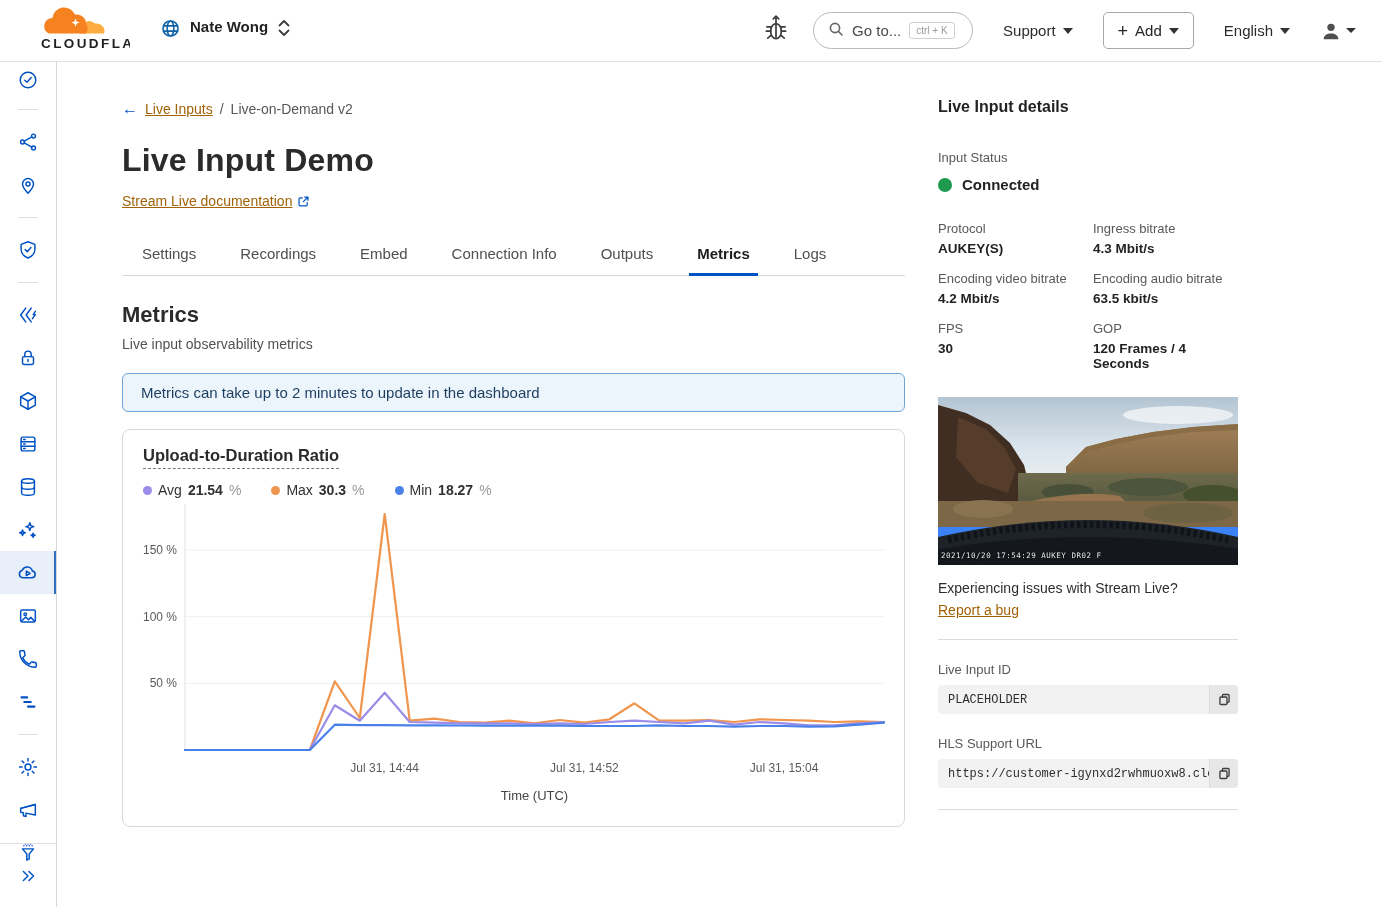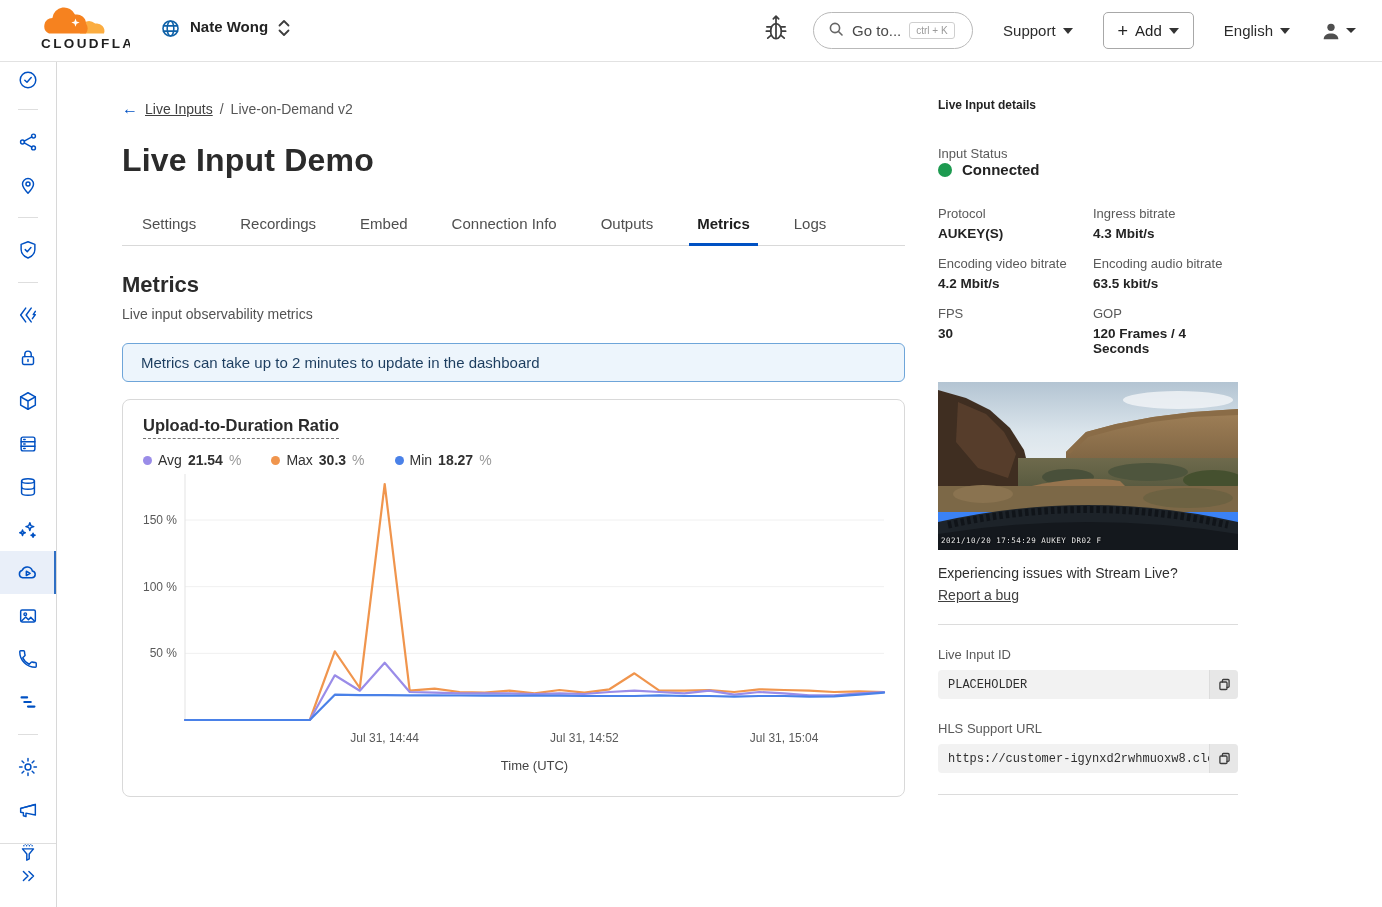--- a/index.html
+++ b/index.html
@@ -34,21 +34,21 @@
   #sidebar svg { stroke:#0051c3; fill:none; stroke-width:1.6; stroke-linecap:round; stroke-linejoin:round; }
 
   
   #main { position:absolute; top:62px; left:57px; right:0; bottom:0; }
   #content { position:absolute; left:65px; top:0; width:783px; }
   #rightcol { position:absolute; left:881px; top:0; width:300px; }
 
   
   .crumbs { margin-top:38px; font-size:14px; display:flex; align-items:center; gap:7px; }
   .back-arrow { color:#0051c3; font-size:16px; }
-  a.link { color:#404040; text-decoration:underline; cursor:pointer; }
+  a.link { color:#a16207; text-decoration:underline; cursor:pointer; }
   .crumb-cur { color:#575757; }
   h1.page-title { margin-top:24px; font-size:32px; font-weight:600; color:#2b2b2b; letter-spacing:.2px; }
   .doc-link { margin-top:14px; font-size:14px; display:flex; align-items:center; gap:5px; }
 
   
   .tabs { margin-top:26px; display:flex; gap:40px; border-bottom:1px solid #d9d9d9; padding:0 0 0 18px; }
   .tab { font-size:15px; color:#4f4f4f; padding:10px 2px 13px; cursor:pointer; position:relative; }
   .tab.active { font-weight:700; color:#1d1d1d; }
   .tab.active::after { content:""; position:absolute; left:-6px; right:-6px; bottom:-1px; height:3px; background:#0051c3; }
 
@@ -72,24 +72,24 @@
   .card { margin-top:17px; border:1px solid #d9d9d9; border-radius:8px; padding:16px 20px 10px; height:398px; }
   .card-title { display:inline-block; font-size:16.5px; font-weight:700; color:#2b2b2b;
     border-bottom:1px dashed #777; padding-bottom:3px; cursor:help; }
   .legend { margin-top:13px; display:flex; gap:30px; align-items:center; }
   .leg-item { display:flex; align-items:center; gap:6px; font-size:14px; color:#313131; }
   .leg-dot { width:9px; height:9px; border-radius:50%; display:inline-block; }
   .leg-item b { font-weight:700; }
   .leg-unit { color:#9a9a9a; }
 
   
-  .rc-h { margin-top:36px; font-size:12px; font-weight:700; color:#232323; }
+  .rc-h { margin-top:36px; font-size:16px; font-weight:700; color:#232323; }
   .lbl { font-size:13px; color:#595959; }
   .status-lbl { margin-top:34px; }
-  .status-row { display:flex; align-items:center; gap:10px; }
+  .status-row { margin-top:11px; display:flex; align-items:center; gap:10px; }
   .status-dot { width:14px; height:14px; border-radius:50%; background:#1d9a50; }
   .status-val { font-size:15px; font-weight:600; color:#232323; }
   .pairs { margin-top:28px; display:grid; grid-template-columns:1fr 1fr; row-gap:15px; column-gap:10px; }
   .pair .lbl { margin-bottom:5px; }
   .pair .val { font-size:13.5px; font-weight:700; color:#232323; }
   .video-wrap { margin-top:26px; width:300px; height:168px; position:relative; background:#3b82f6; overflow:hidden; }
   .video-ts { position:absolute; left:3px; bottom:5px; font-size:7.5px; color:#e9e9e9; letter-spacing:.5px;
     font-family:"DejaVu Sans Mono",monospace; text-shadow:0 0 2px #000; }
   .issues { margin-top:15px; font-size:14px; color:#2e2e2e; }
   .report { margin-top:6px; font-size:14px; }
@@ -305,20 +305,27 @@
   <div id="content">
     <div class="crumbs">
       <span class="back-arrow">←</span>
       <a class="link">Live Inputs</a>
       <span class="crumb-cur">/</span>
       <span class="crumb-cur">Live-on-Demand v2</span>
     </div>
 
     <h1 class="page-title">Live Input Demo</h1>
 
+    <div class="doc-link">
+      <a class="link">Stream Live documentation</a>
+      <svg class="blue-ui" width="13" height="13" viewBox="0 0 16 16">
+        <path d="M6.5 3.5H4A1.5 1.5 0 0 0 2.5 5v7A1.5 1.5 0 0 0 4 13.5h7a1.5 1.5 0 0 0 1.5-1.5V9.5"></path>
+        <path d="M9.5 2.5h4v4M13.2 2.8L7.8 8.2"></path>
+      </svg>
+    </div>
 
     <div class="tabs">
       <div class="tab">Settings</div>
       <div class="tab">Recordings</div>
       <div class="tab">Embed</div>
       <div class="tab">Connection Info</div>
       <div class="tab">Outputs</div>
       <div class="tab active">Metrics</div>
       <div class="tab">Logs</div>
     </div>

